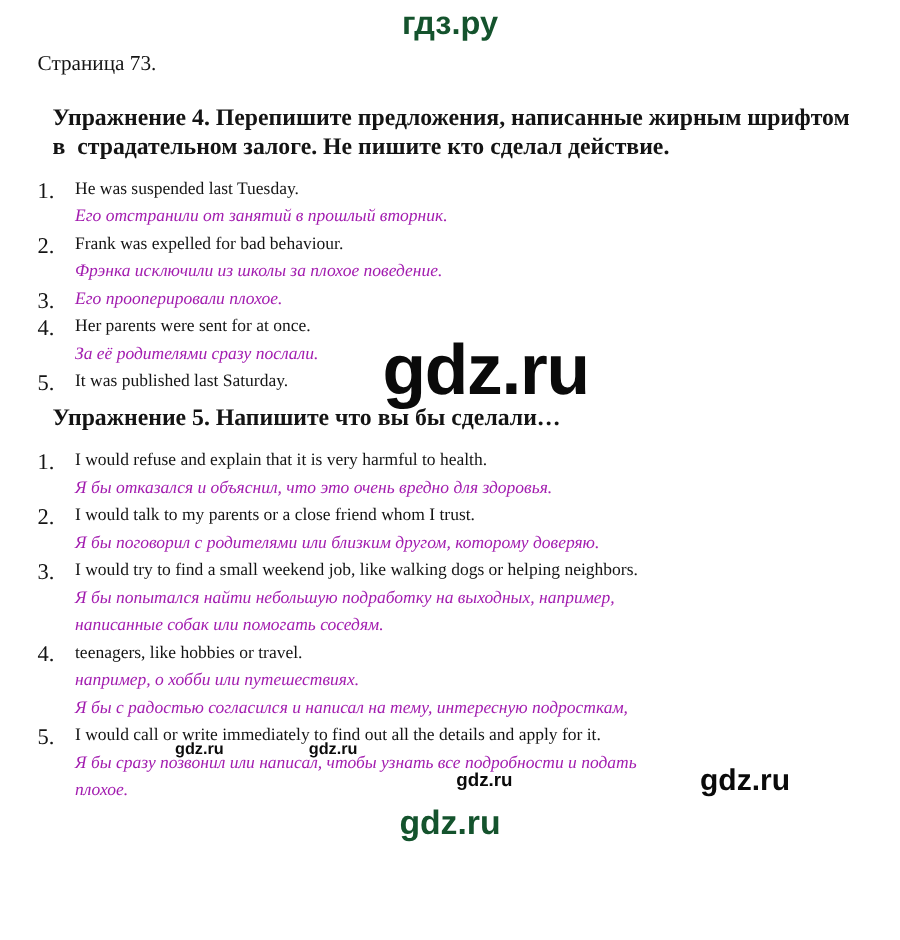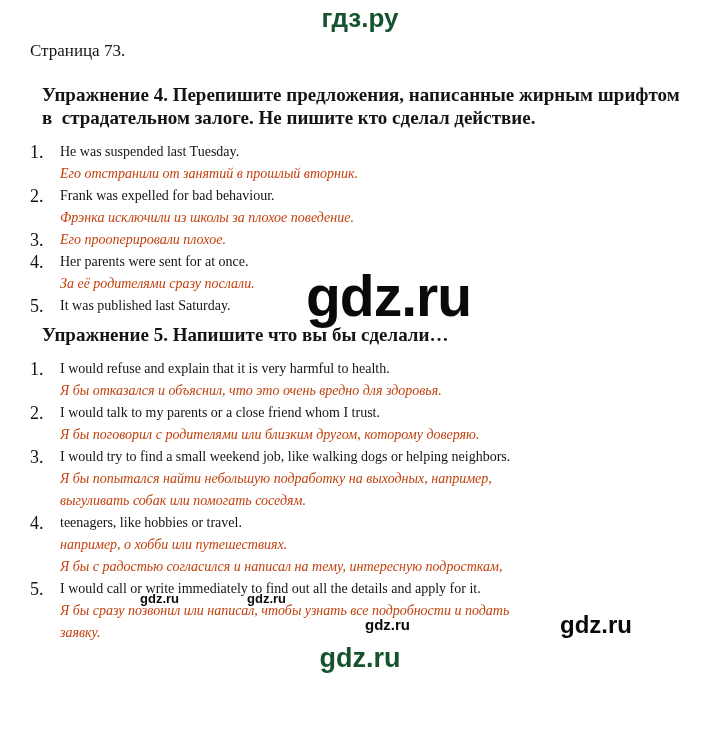--- a/index.html
+++ b/index.html
@@ -44,21 +44,21 @@
     position: absolute;
     left: 0; top: 0;
     font-size: 18px;
     line-height: 22px;
   }
   .line {
     font-size: 14px;
     line-height: 22px;
     white-space: nowrap;
   }
-  .ru { font-style: italic; color: #c2410c; }
+  .ru { font-style: italic; color: #a21caf; }
 
   .wm {
     position: absolute;
     font-family: "Liberation Sans", sans-serif;
     font-weight: bold;
     color: #0a0a0a;
     line-height: 1;
     pointer-events: none;
   }
   .wm-large { left: 306px; top: 268px; font-size: 57px; letter-spacing: -1px; }
@@ -117,33 +117,33 @@
     </li>
     <li>
       <span class="num">2.</span>
       <div class="line en">I would talk to my parents or a close friend whom I trust.</div>
       <div class="line ru">Я бы поговорил с родителями или близким другом, которому доверяю.</div>
     </li>
     <li>
       <span class="num">3.</span>
       <div class="line en">I would try to find a small weekend job, like walking dogs or helping neighbors.</div>
       <div class="line ru">Я бы попытался найти небольшую подработку на выходных, например,</div>
-      <div class="line ru">выгуливать собак или помогать соседям.</div>
+      <div class="line ru">написанные собак или помогать соседям.</div>
     </li>
     <li>
       <span class="num">4.</span>
       <div class="line en">teenagers, like hobbies or travel.</div>
       <div class="line ru">например, о хобби или путешествиях.</div>
       <div class="line ru">Я бы с радостью согласился и написал на тему, интересную подросткам,</div>
     </li>
     <li>
       <span class="num">5.</span>
       <div class="line en">I would call or write immediately to find out all the details and apply for it.</div>
       <div class="line ru">Я бы сразу позвонил или написал, чтобы узнать все подробности и подать</div>
-      <div class="line ru">заявку.</div>
+      <div class="line ru">плохое.</div>
     </li>
   </ol>
 
 </div>
 
 <div class="logo logo-bottom">gdz.ru</div>
 
 <div class="wm wm-large">gdz.ru</div>
 <div class="wm wm-s1">gdz.ru</div>
 <div class="wm wm-s2">gdz.ru</div>

